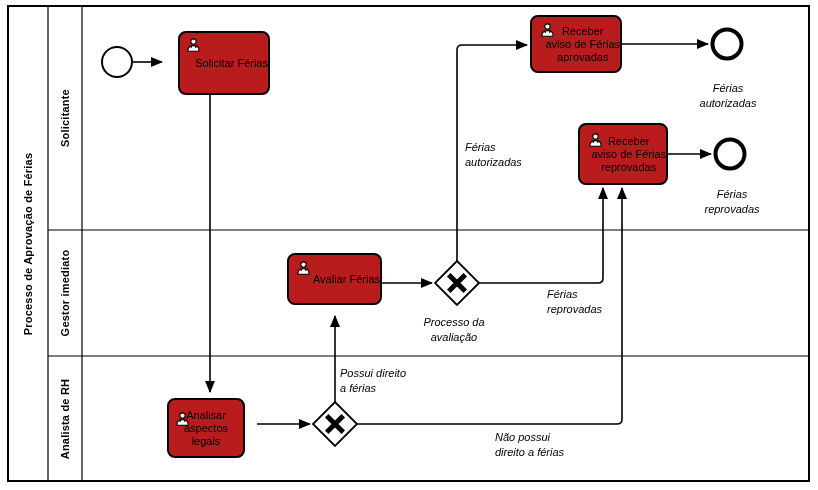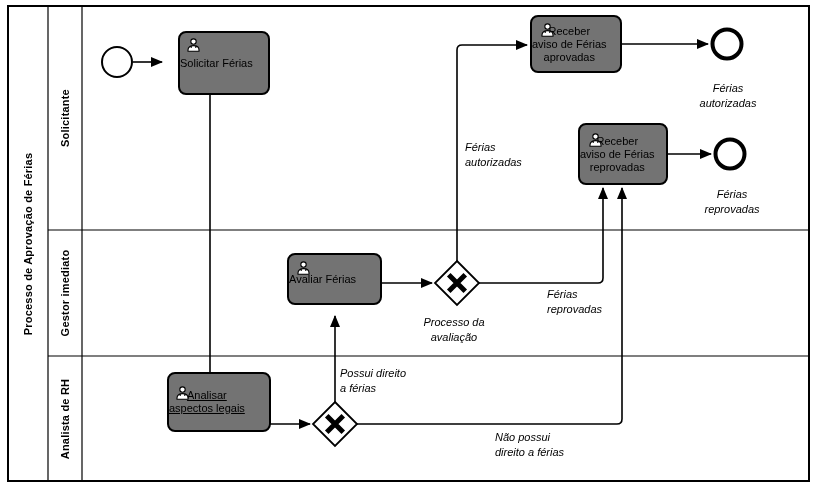--- a/index.html
+++ b/index.html
@@ -3,22 +3,22 @@
 <meta charset="utf-8">
 <style>
   html,body{margin:0;padding:0;background:#ffffff;}
   body{width:818px;height:490px;font-family:"Liberation Sans",sans-serif;color:#000;}
   .canvas{position:relative;width:818px;height:490px;background:#fff;overflow:hidden;}
   .layer{position:absolute;left:0;top:0;}
   
   .vwrap{position:absolute;display:flex;align-items:center;justify-content:center;}
   .vwrap span{transform:rotate(-90deg);white-space:nowrap;font-weight:bold;font-size:11px;letter-spacing:.2px;}
   
-  .task{position:absolute;box-sizing:border-box;background:#737373;border:2px solid #000;
-        border-radius:8px;display:flex;align-items:center;justify-content:flex-start;
+  .task{position:absolute;box-sizing:border-box;background:#b91c1c;border:2px solid #000;
+        border-radius:8px;display:flex;align-items:center;justify-content:flex-end;
         text-align:center;font-size:11px;line-height:13px;z-index:3;}
   .task .ticon{position:absolute;left:6px;top:5px;}
   .task .txt span{display:block;}
   
   .flabel{position:absolute;font-size:11px;line-height:15px;z-index:2;white-space:nowrap;font-style:italic;}
   .flabel span{display:block;}
   .flabel.center{text-align:center;}
 </style>
 </head>
 <body>
@@ -130,21 +130,21 @@
         <path d="M5.2,8 V10 M9.8,8 V10"></path>
       </svg>
     </span>
     <div class="txt">
       <span>Receber</span>
       <span>aviso de Férias</span>
       <span>reprovadas</span>
     </div>
   </div>
 
-  <div class="task" style="left:167px;top:372px;width:104px;height:60px;text-decoration:underline;">
+  <div class="task" style="left:167px;top:398px;width:78px;height:60px;">
     <span class="ticon" style="left:6px;top:12px;">
       <svg width="15" height="14" viewBox="0 0 15 14" fill="none" stroke="#000" stroke-width="1.1">
         <circle cx="7.5" cy="3.6" r="2.7" fill="#fff"></circle>
         <path d="M2,13.2 V11.9 C2,9.2 4.4,7.6 7.5,7.6 C10.6,7.6 13,9.2 13,11.9 V13.2 Z" fill="#fff" stroke-linejoin="round"></path>
         <path d="M5.2,8 V10 M9.8,8 V10"></path>
       </svg>
     </span>
     <div class="txt">
       <span>Analisar</span>
       <span>aspectos legais</span>

